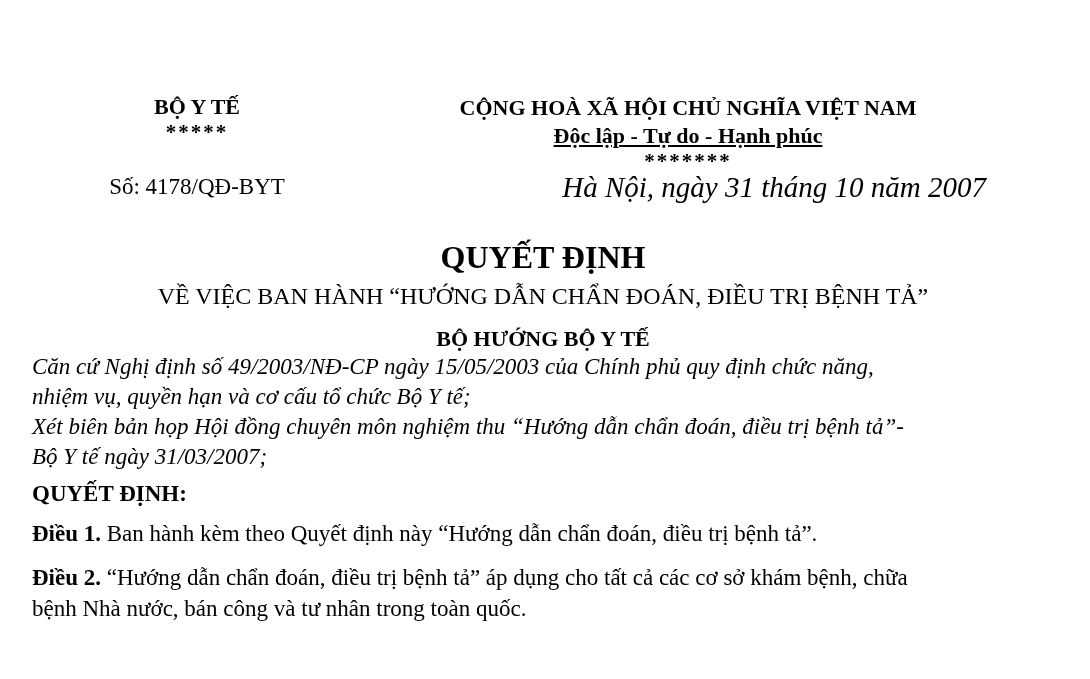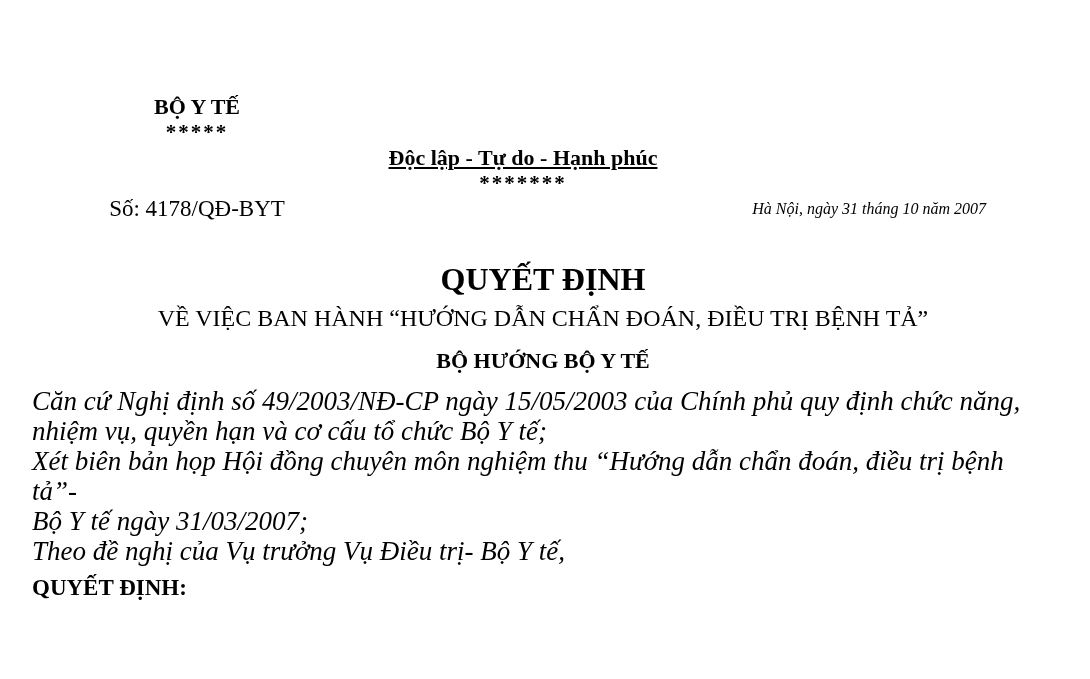--- a/index.html
+++ b/index.html
@@ -8,21 +8,21 @@
     position: relative;
     width: 1090px;
     height: 679px;
     background: #ffffff;
     color: #000000;
     font-family: "Liberation Serif", "DejaVu Serif", serif;
     padding: 94px 36px 0 32px;
     overflow: hidden;
   }
   
-  .header-top { display: flex; flex-direction: column; }
+  .header-top { display: flex; }
   .hcol-left {
     width: 330px;
     text-align: center;
     flex: 0 0 auto;
   }
   .hcol-right {
     flex: 1 1 auto;
     text-align: center;
     padding-right: 40px;
   }
@@ -60,21 +60,21 @@
     flex: 0 0 auto;
     text-align: center;
     font-size: 23px;
     line-height: 30px;
   }
   .place-date {
     flex: 1 1 auto;
     text-align: right;
     padding-right: 68px;
     font-style: italic;
-    font-size: 16px;
+    font-size: 29px;
     line-height: 30px;
   }
   
   .title-block { text-align: center; }
   .doc-type {
     margin-top: 40px;
     font-weight: bold;
     font-size: 32px;
     line-height: 30px;
   }
@@ -84,23 +84,22 @@
     line-height: 32px;
   }
   .authority {
     margin-top: 13px;
     font-weight: bold;
     font-size: 22px;
     line-height: 27px;
   }
   
   .preamble {
-    margin-top: 12px;
     font-style: italic;
-    font-size: 27px;
+    font-size: 23px;
     line-height: 30px;
   }
   .preamble p { white-space: pre-line; }
   
   .decision-heading {
     margin-top: 8px;
     text-align: left;
     font-weight: bold;
     font-size: 23px;
     line-height: 28px;
@@ -118,20 +117,21 @@
 <body>
 
 <div class="page">
 
   <div class="header-top">
     <div class="hcol-left">
       <div class="org-name">BỘ Y TẾ</div>
       <div class="sep-stars">*****</div>
     </div>
     <div class="hcol-right">
+      <div class="country-line">CỘNG HOÀ XÃ HỘI CHỦ NGHĨA VIỆT NAM</div>
       <div class="motto-line">Độc lập - Tự do - Hạnh phúc</div>
       <div class="sep-stars-right">*******</div>
     </div>
   </div>
 
   <div class="header-second">
     <div class="doc-number">Số: 4178/QĐ-BYT</div>
     <div class="place-date">Hà Nội, ngày 31 tháng 10 năm 2007</div>
   </div>
 
@@ -139,20 +139,22 @@
     <div class="doc-type">QUYẾT ĐỊNH</div>
     <div class="subject">VỀ VIỆC BAN HÀNH “HƯỚNG DẪN CHẨN ĐOÁN, ĐIỀU TRỊ BỆNH TẢ”</div>
     <div class="authority">BỘ HƯỚNG BỘ Y TẾ</div>
   </div>
 
   <div class="preamble">
     <p>Căn cứ Nghị định số 49/2003/NĐ-CP ngày 15/05/2003 của Chính phủ quy định chức năng,
 nhiệm vụ, quyền hạn và cơ cấu tổ chức Bộ Y tế;</p>
     <p>Xét biên bản họp Hội đồng chuyên môn nghiệm thu “Hướng dẫn chẩn đoán, điều trị bệnh tả”-
 Bộ Y tế ngày 31/03/2007;</p>
-    <p>Theo đề nghị của Vụ trưởng Vụ Điều trị- Bộ Y tế,</p>
   </div>
 
   <div class="decision-heading">QUYẾT ĐỊNH:</div>
 
+  <p class="article article-1"><span class="article-label">Điều 1.</span> <span class="article-text">Ban hành kèm theo Quyết định này “Hướng dẫn chẩn đoán, điều trị bệnh tả”.</span></p>
 
+  <p class="article article-2"><span class="article-label">Điều 2.</span> <span class="article-text">“Hướng dẫn chẩn đoán, điều trị bệnh tả” áp dụng cho tất cả các cơ sở khám bệnh, chữa
+bệnh Nhà nước, bán công và tư nhân trong toàn quốc.</span></p>
 
 </div>
 
 </body></html>

